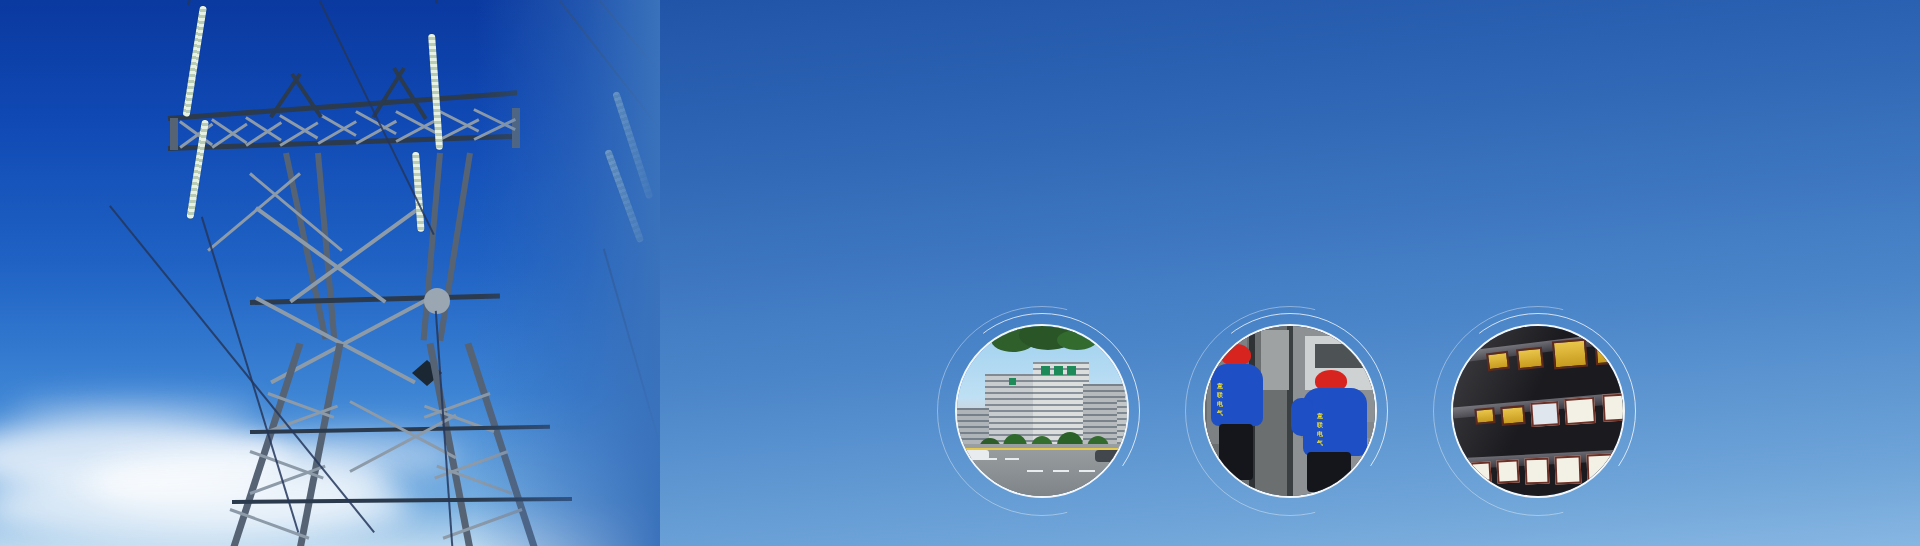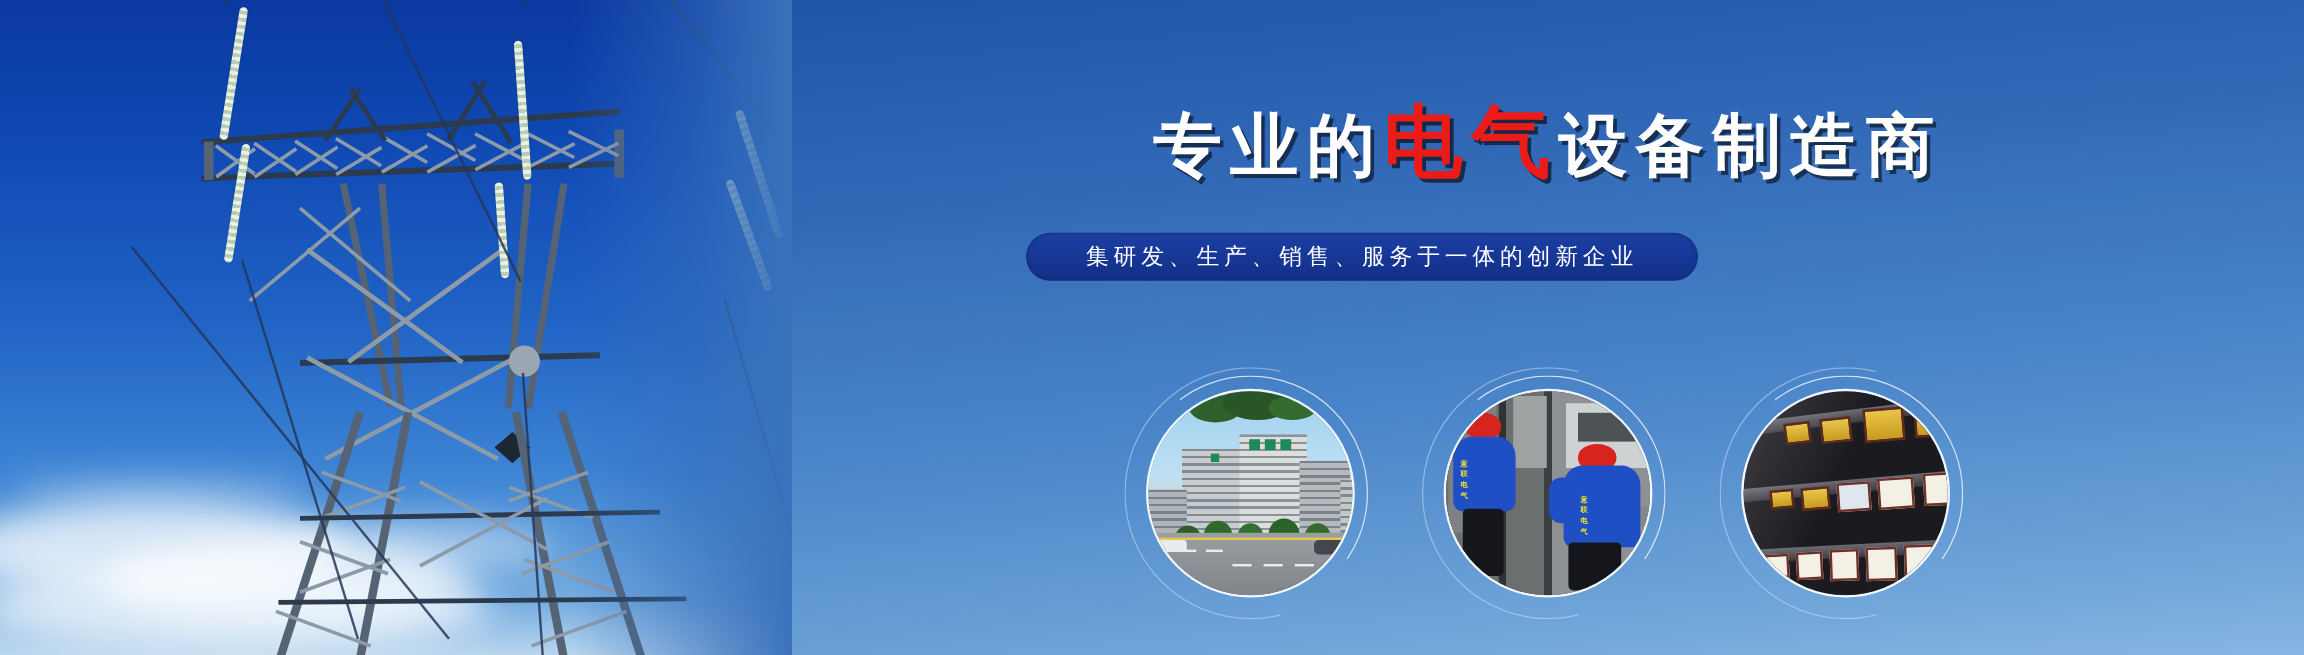--- a/index.html
+++ b/index.html
@@ -204,27 +204,21 @@
       <div class="wire" style="left:110px;top:205px;width:420px;transform:rotate(51deg)"></div>
       <div class="wire" style="left:202px;top:216px;width:330px;transform:rotate(73deg)"></div>
       <div class="wire" style="left:604px;top:248px;width:330px;transform:rotate(74deg)"></div>
       <div class="wire" style="left:600px;top:0px;width:300px;transform:rotate(50deg)"></div>
       <div class="wire" style="left:436px;top:310px;width:240px;transform:rotate(86deg)"></div>
     </div>
   </div>
 
   <div class="content">
 
-    <div class="headline">
-      <span>专业的</span><span class="hl">电气</span><span>设备制造商</span>
-    </div>
-
-    <div class="pill">
-      <span class="pill-text">集研发、生产、销售、服务于一体的创新企业</span>
-    </div>
+
 
 
     <div class="circles">
 
       <div class="circ">
         <div class="ring r1"></div>
         <div class="ring r2"></div>
         <div class="disc">
           <div class="t1">
             <div class="bld" style="left:28px;top:48px;width:52px;height:92px;"></div>

